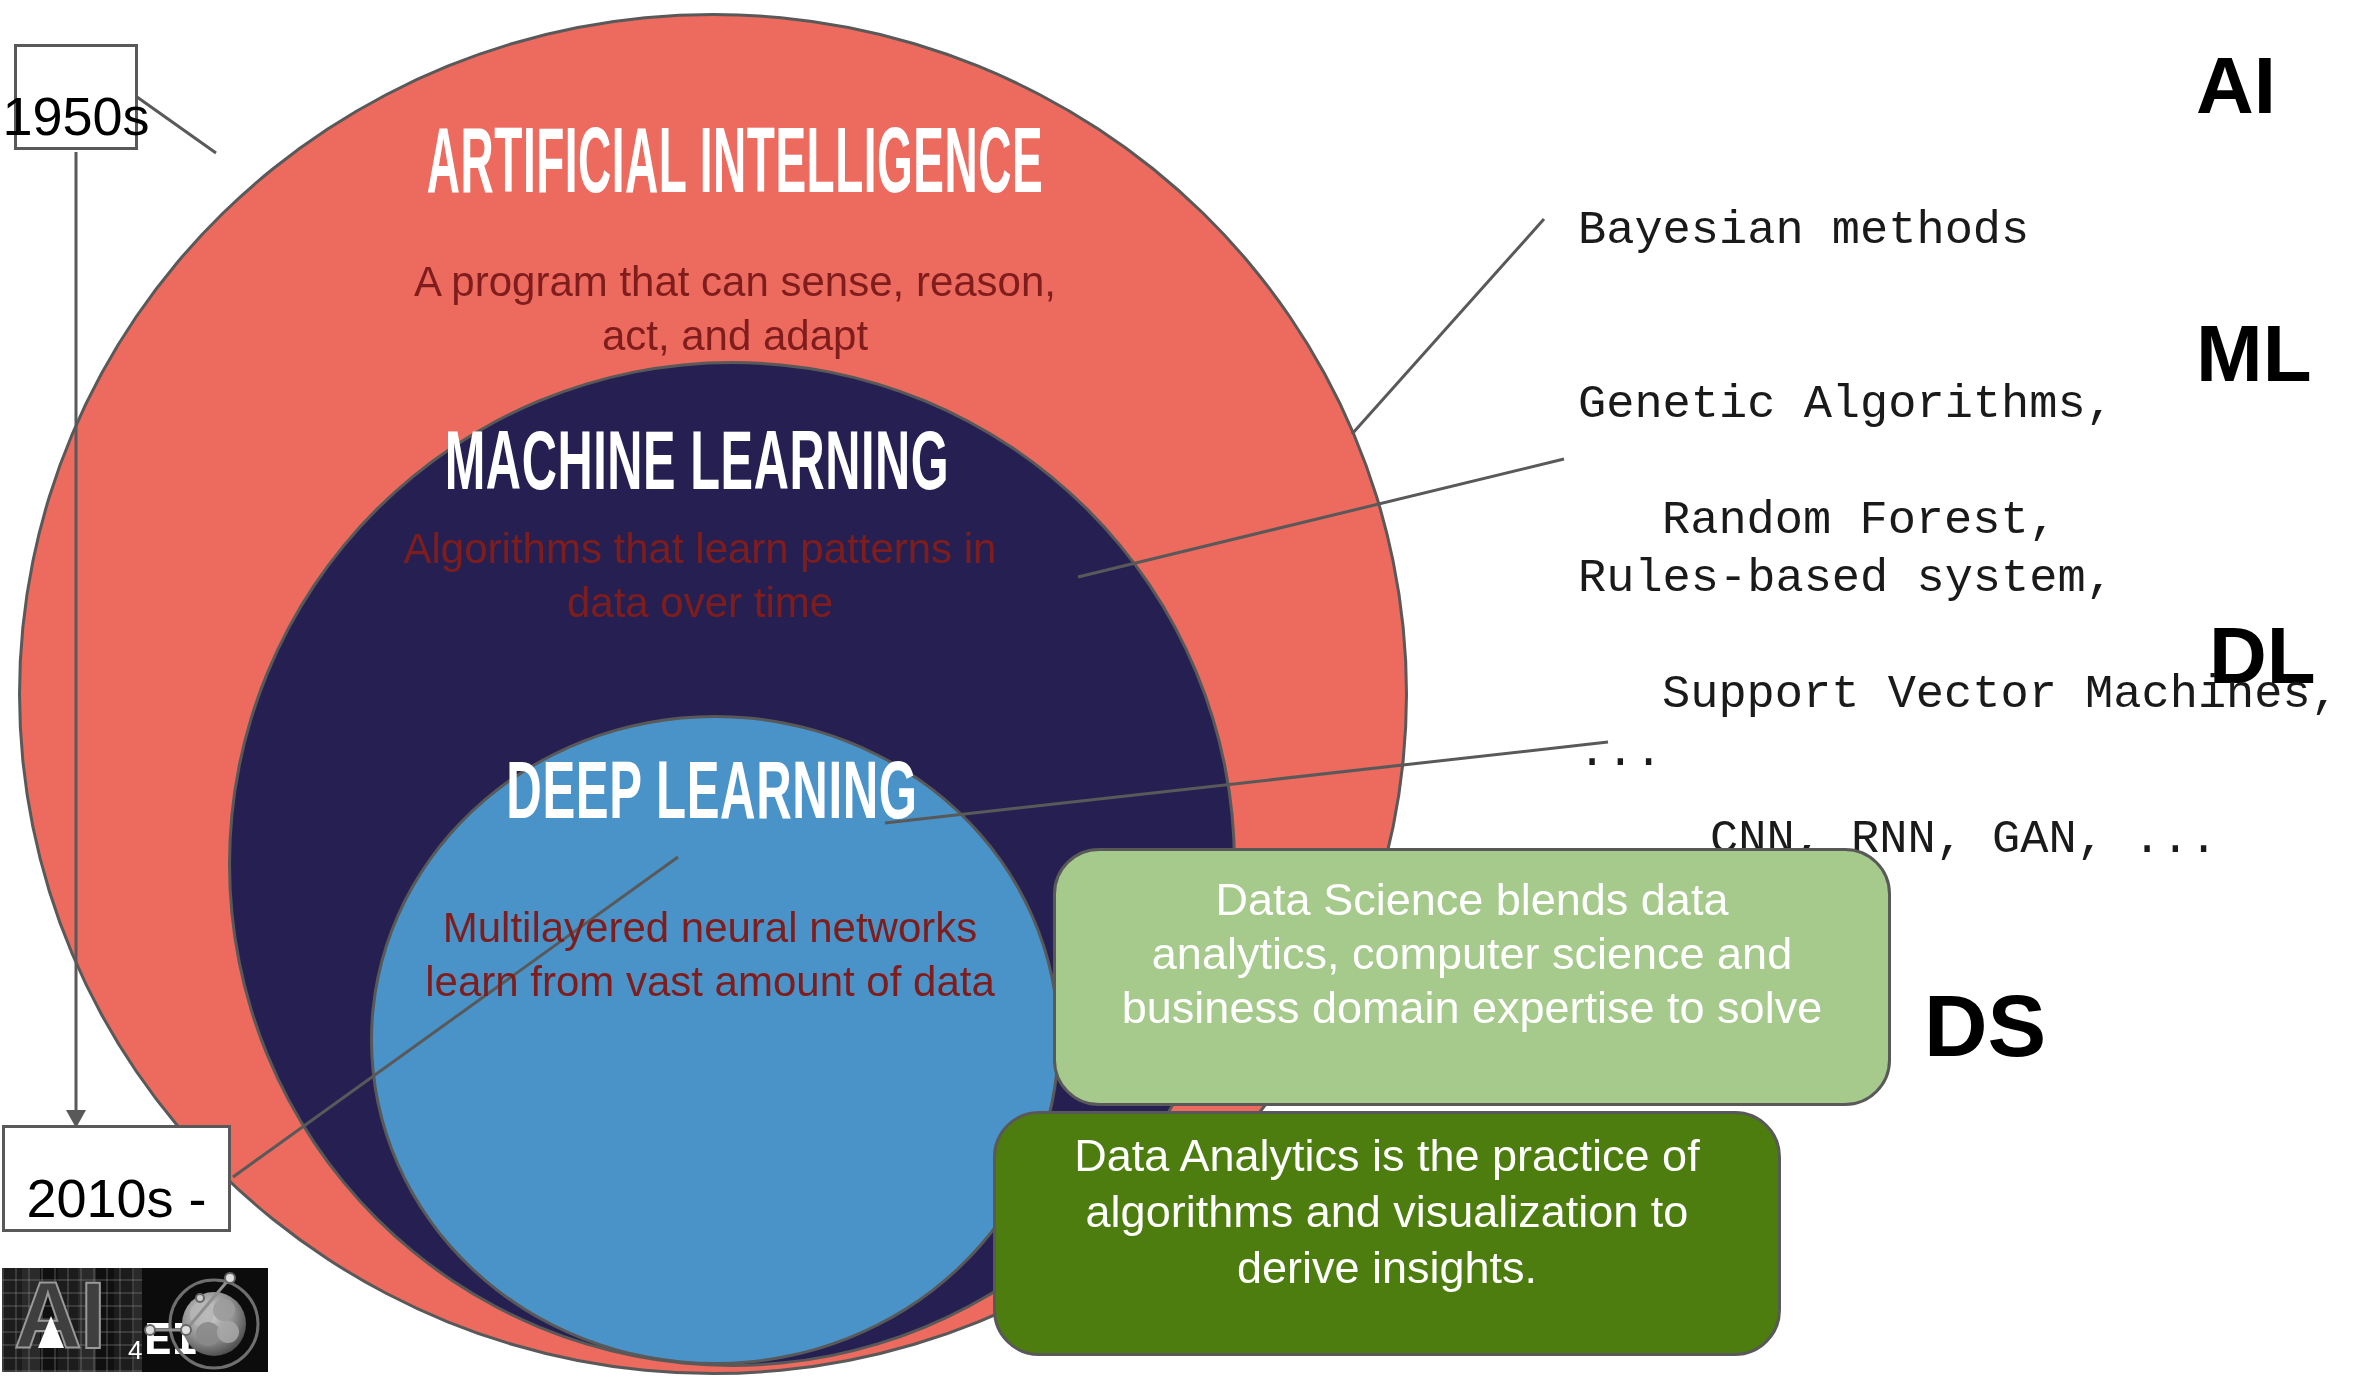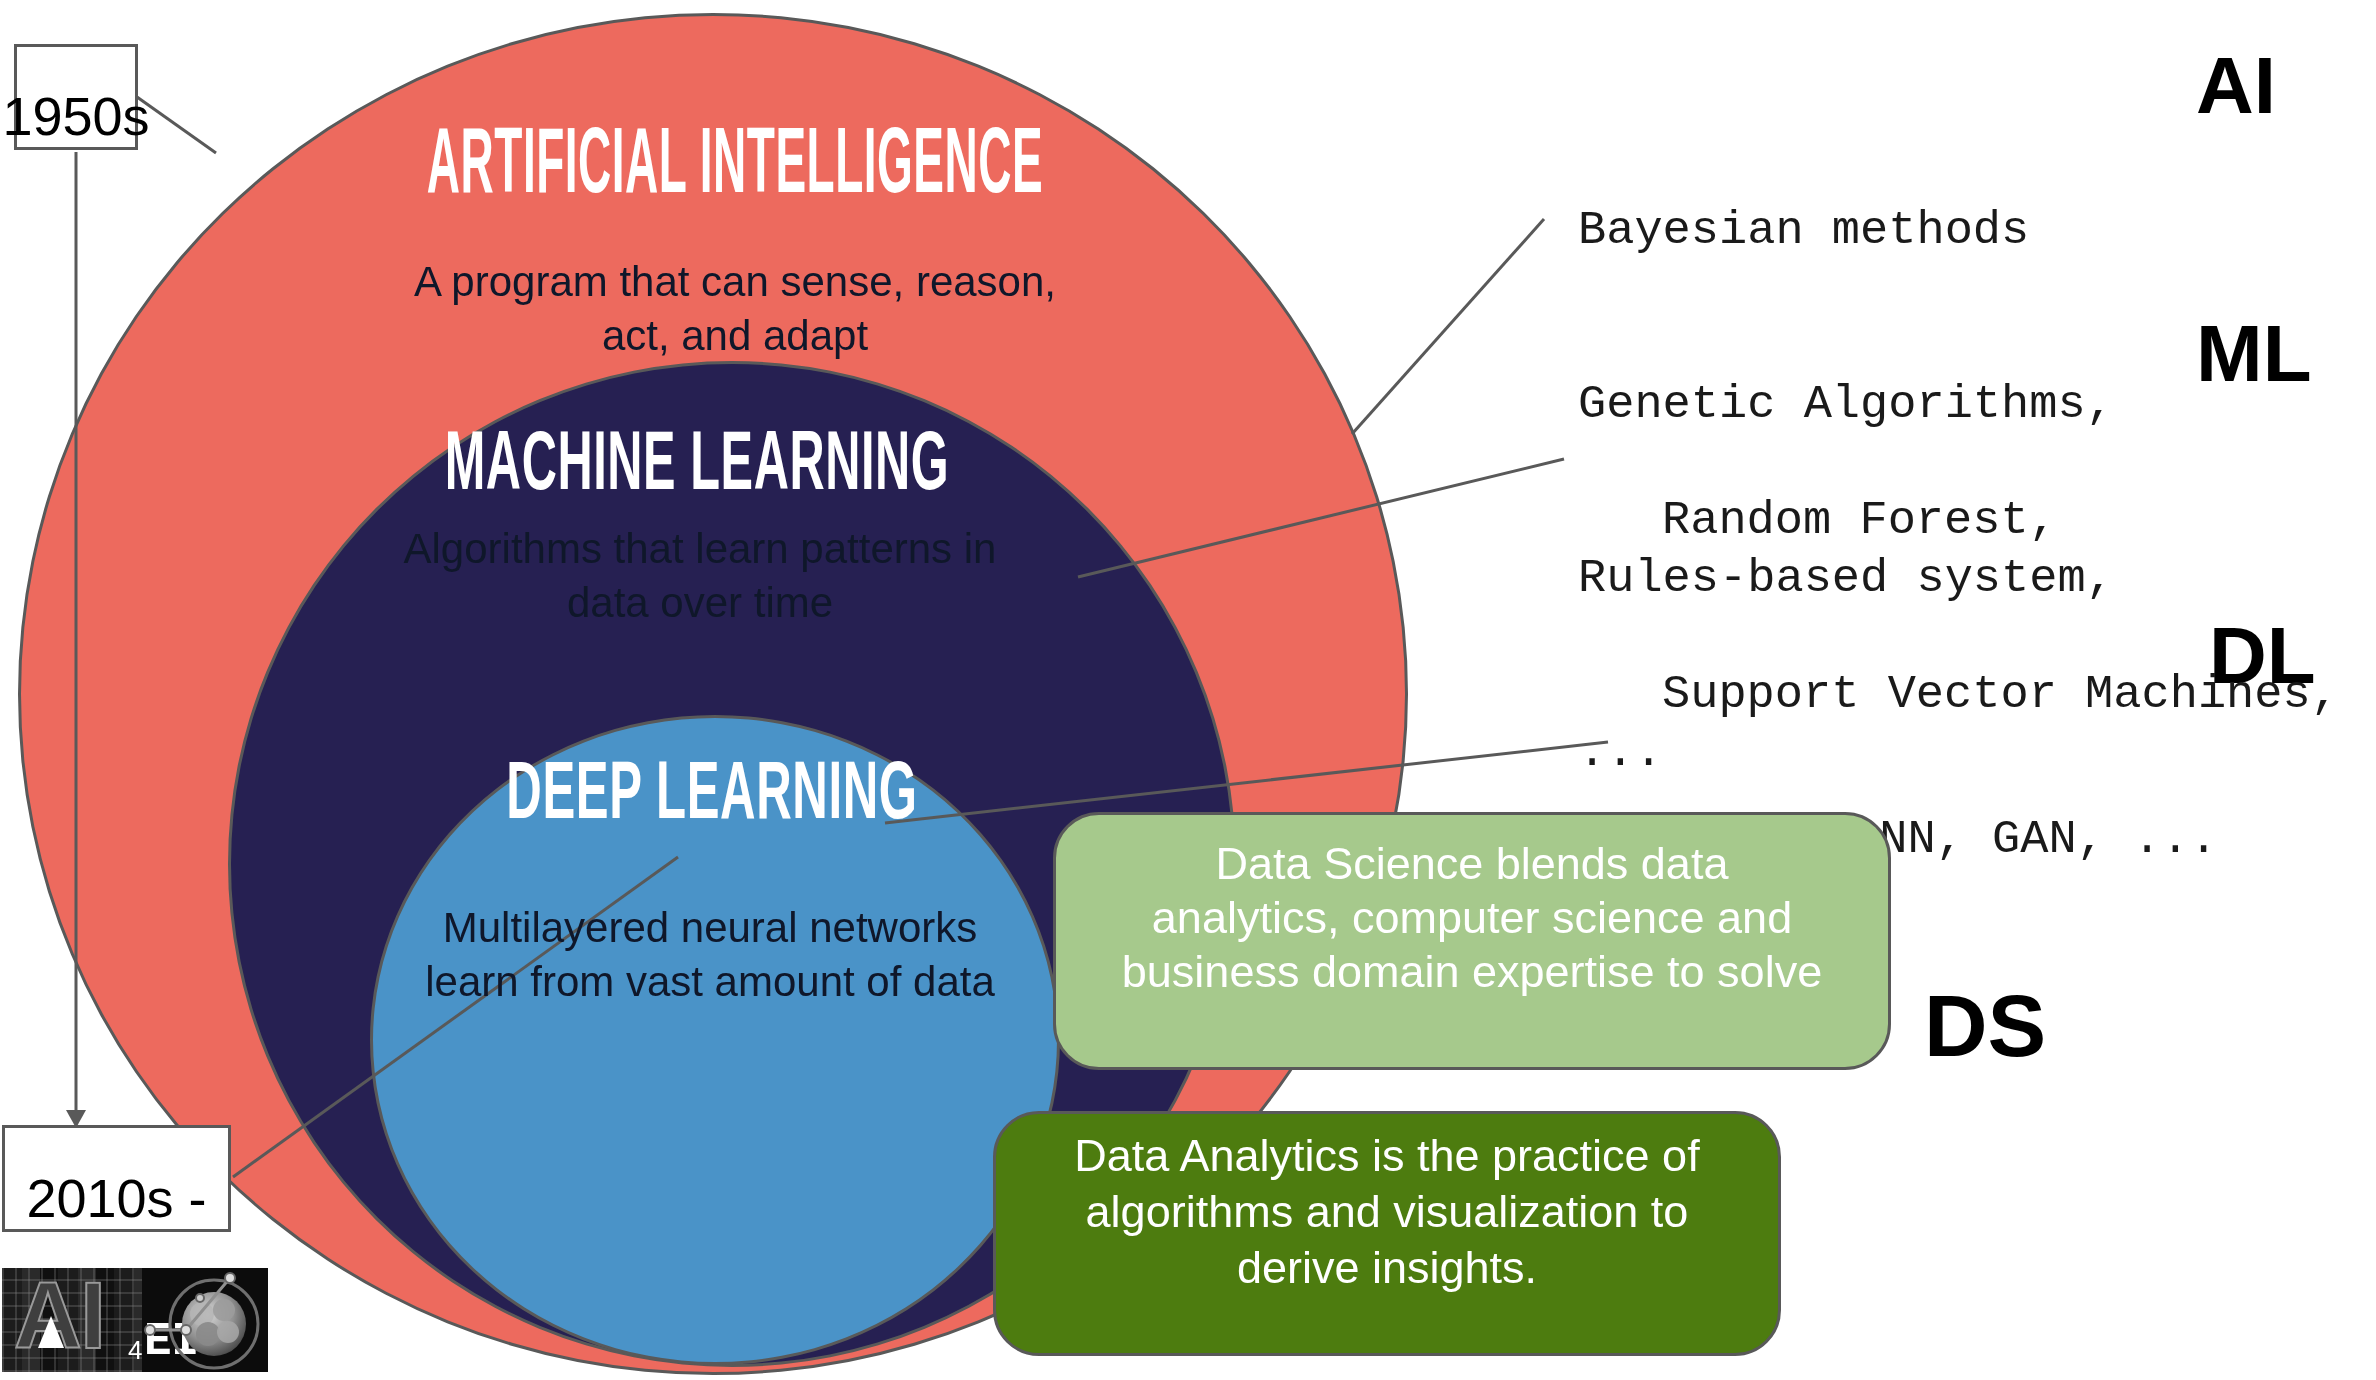--- a/index.html
+++ b/index.html
@@ -11,21 +11,21 @@
   #ai-circle {left:18px;  top:13px;  width:1390px;height:1362px;background:#ED6A5E;}
   #ml-circle {left:228px; top:361px; width:1008px;height:1006px;background:#262052;}
   #dl-circle {left:370px; top:715px; width:690px; height:650px; background:#4A93C8;}
 
   
   .circle-title{position:absolute;color:#ffffff;font-weight:bold;white-space:nowrap;
                 font-family:"Liberation Sans",sans-serif;letter-spacing:1px;}
   #ai-title{left:735px;top:160px;font-size:92px;transform:translate(-50%,-50%) scaleX(0.50);}
   #ml-title{left:697px;top:460px;font-size:84px;transform:translate(-50%,-50%) scaleX(0.58);}
   #dl-title{left:712px;top:790px;font-size:82px;transform:translate(-50%,-50%) scaleX(0.60);}
-  .circle-sub{position:absolute;color:#0f172a;font-size:42px;line-height:54px;text-align:center;}
+  .circle-sub{position:absolute;color:#7f1d1d;font-size:42px;line-height:54px;text-align:center;}
   #ai-sub{left:335px;top:255px;width:800px;}
   #ml-sub{left:320px;top:522px;width:760px;}
   #dl-sub{left:360px;top:901px;width:700px;}
 
   
   .era-box{position:absolute;background:#ffffff;border:3px solid #595959;box-sizing:border-box;
            display:flex;align-items:flex-end;justify-content:center;font-size:54px;color:#000;}
   #box-1950s{left:14px;top:44px;width:124px;height:106px;}
   #box-2010s{left:2px;top:1125px;width:229px;height:107px;}
 
@@ -37,21 +37,21 @@
   #ds-heading{left:1924px;top:936px;font-size:88px;line-height:92px;margin-top:44px;}
   .mono-list{position:absolute;font-family:"Liberation Mono",monospace;font-size:47px;
              line-height:58px;color:#1a1a1a;white-space:pre;}
   #ai-list{left:1578px;top:86px;}
   #ml-list{left:1662px;top:376px;}
   #dl-list{left:1710px;top:695px;}
 
   
   .callout{position:absolute;border:3px solid #595959;box-sizing:border-box;color:#ffffff;
            text-align:center;font-size:45px;}
-  #ds-box{left:1053px;top:812px;width:838px;height:258px;border-radius:46px;
+  #ds-box{left:1053px;top:848px;width:838px;height:258px;border-radius:46px;
           background:#A6C98C;line-height:54px;padding-top:22px;}
   #da-box{left:993px;top:1111px;width:788px;height:245px;border-radius:46px;
           background:#4d7c0f;line-height:56px;padding-top:14px;}
 
   
   #lines{position:absolute;left:0;top:0;pointer-events:none;}
 
   
   #logo{position:absolute;left:2px;top:1268px;width:266px;height:104px;background:#0c0c0c;overflow:hidden;}
   #logo-pattern{position:absolute;left:0;top:0;width:140px;height:104px;background-color:#161616;

